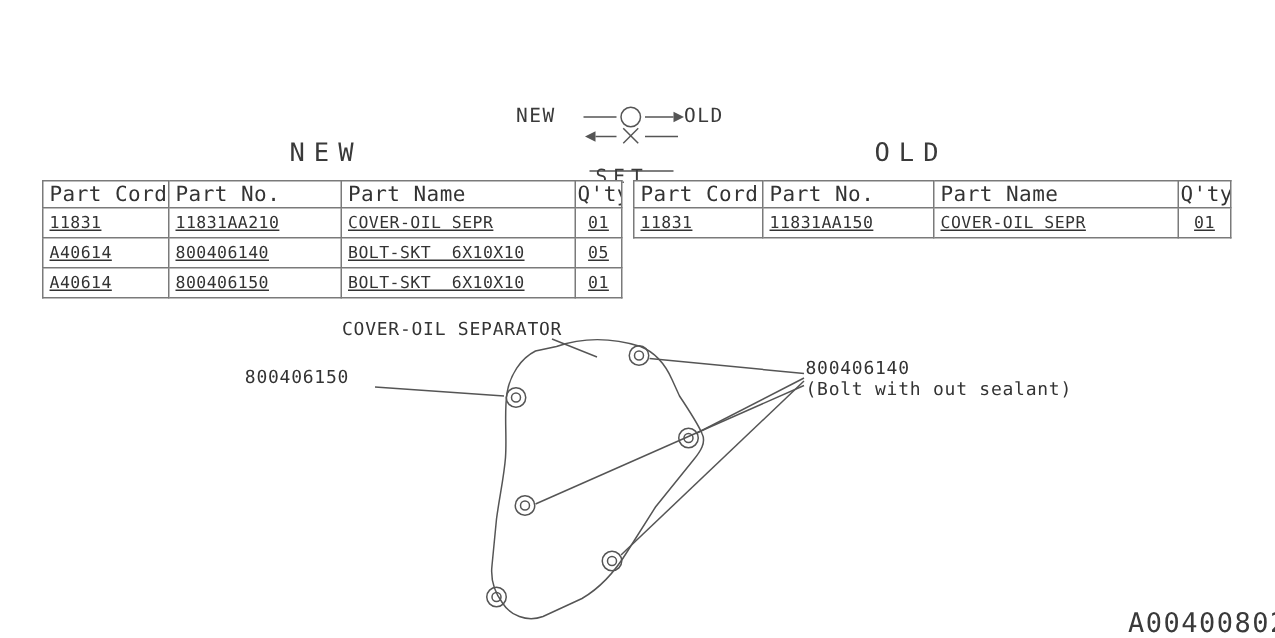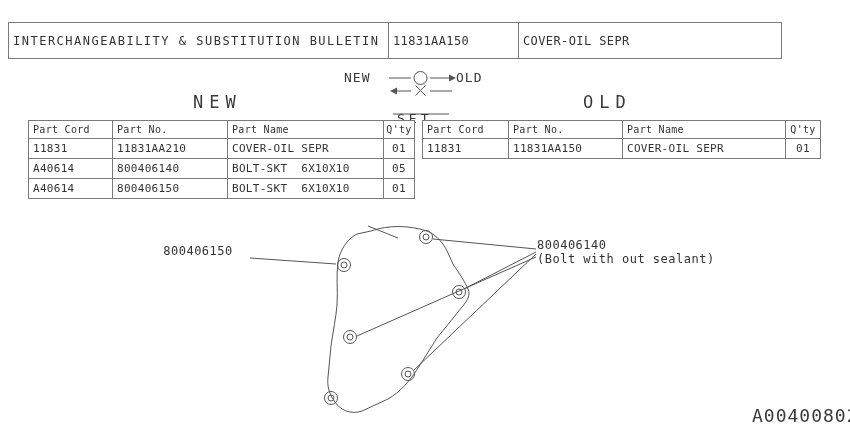--- a/index.html
+++ b/index.html
@@ -26,22 +26,22 @@
   .section-title { position:absolute; top:92px; font-size:17px; letter-spacing:6px; color:#3a3a3a; }
   #new-title { left:193px; }
   #old-title { left:583px; }
 
   .xchg-label { position:absolute; font-size:13px; letter-spacing:1px; color:#3a3a3a; }
   .lbl-new { left:344px; top:70px; }
   .lbl-old { left:456px; top:70px; }
   .lbl-set { left:397px; top:98px; letter-spacing:4px;margin-top:13px; }
 
   .parts-table { position:absolute; top:120px; font-size:11px; }
-  .parts-table th { font-size:10px; height:18px; letter-spacing:0.3px; }
-  .parts-table td { height:20px; letter-spacing:0.3px; }
+  .parts-table th { font-size:14px; height:18px; letter-spacing:0.3px; }
+  .parts-table td { height:20px; letter-spacing:0.3px;text-decoration:underline; }
   #new-table { left:28px; width:386px; }
   #old-table { left:422px; width:398px; }
   .col-qty { text-align:center; padding:0 1px; }
 
   .diagram-label { position:absolute; left:228px; top:212px; font-size:12px; letter-spacing:0.5px; }
   .callout { position:absolute; font-size:12px; line-height:14px; letter-spacing:0.5px; }
   .callout-left { left:110px; top:244px; width:176px; text-align:center; }
   .callout-right { left:537px; top:238px; text-align:left; }
 
   .doc-id { position:absolute; left:752px; top:405px; font-size:18px; letter-spacing:1px; color:#3a3a3a; }
@@ -121,34 +121,20 @@
     <g>
       <line x1="368" y1="226" x2="398" y2="238"></line>
       <line x1="250" y1="258" x2="336" y2="264"></line>
       <line x1="536" y1="249" x2="433" y2="239"></line>
       <line x1="536" y1="252" x2="464" y2="289"></line>
       <line x1="536" y1="254" x2="414" y2="370"></line>
       <line x1="536" y1="257" x2="357" y2="336"></line>
     </g>
   </svg>
 
-  <table class="header-table">
-    <colgroup>
-        <col style="width:380px">
-        <col style="width:130px">
-        <col style="width:263px">
-      </colgroup>
-    <tbody>
-        <tr>
-      <td class="header-title-cell">INTERCHANGEABILITY &amp; SUBSTITUTION BULLETIN</td>
-      <td class="header-cell">11831AA150</td>
-      <td class="header-cell">COVER-OIL SEPR</td>
-    </tr>
-  </tbody>
-    </table>
 
   <div class="xchg-label lbl-new">NEW</div>
   <div class="xchg-label lbl-old">OLD</div>
   <div class="xchg-label lbl-set">SET</div>
 
   <div class="section-title" id="new-title">NEW</div>
   <div class="section-title" id="old-title">OLD</div>
 
   <table class="parts-table" id="new-table">
     <colgroup>
@@ -201,20 +187,21 @@
     </tr>
     <tr>
       <td>11831</td>
       <td>11831AA150</td>
       <td>COVER-OIL SEPR</td>
       <td class="col-qty">01</td>
     </tr>
   </tbody>
     </table>
 
+  <div class="diagram-label">COVER-OIL SEPARATOR</div>
 
   <div class="callout callout-left">
     <div>800406150</div>
   </div>
 
   <div class="callout callout-right">
     <div>800406140</div>
     <div>(Bolt with out sealant)</div>
   </div>
 

